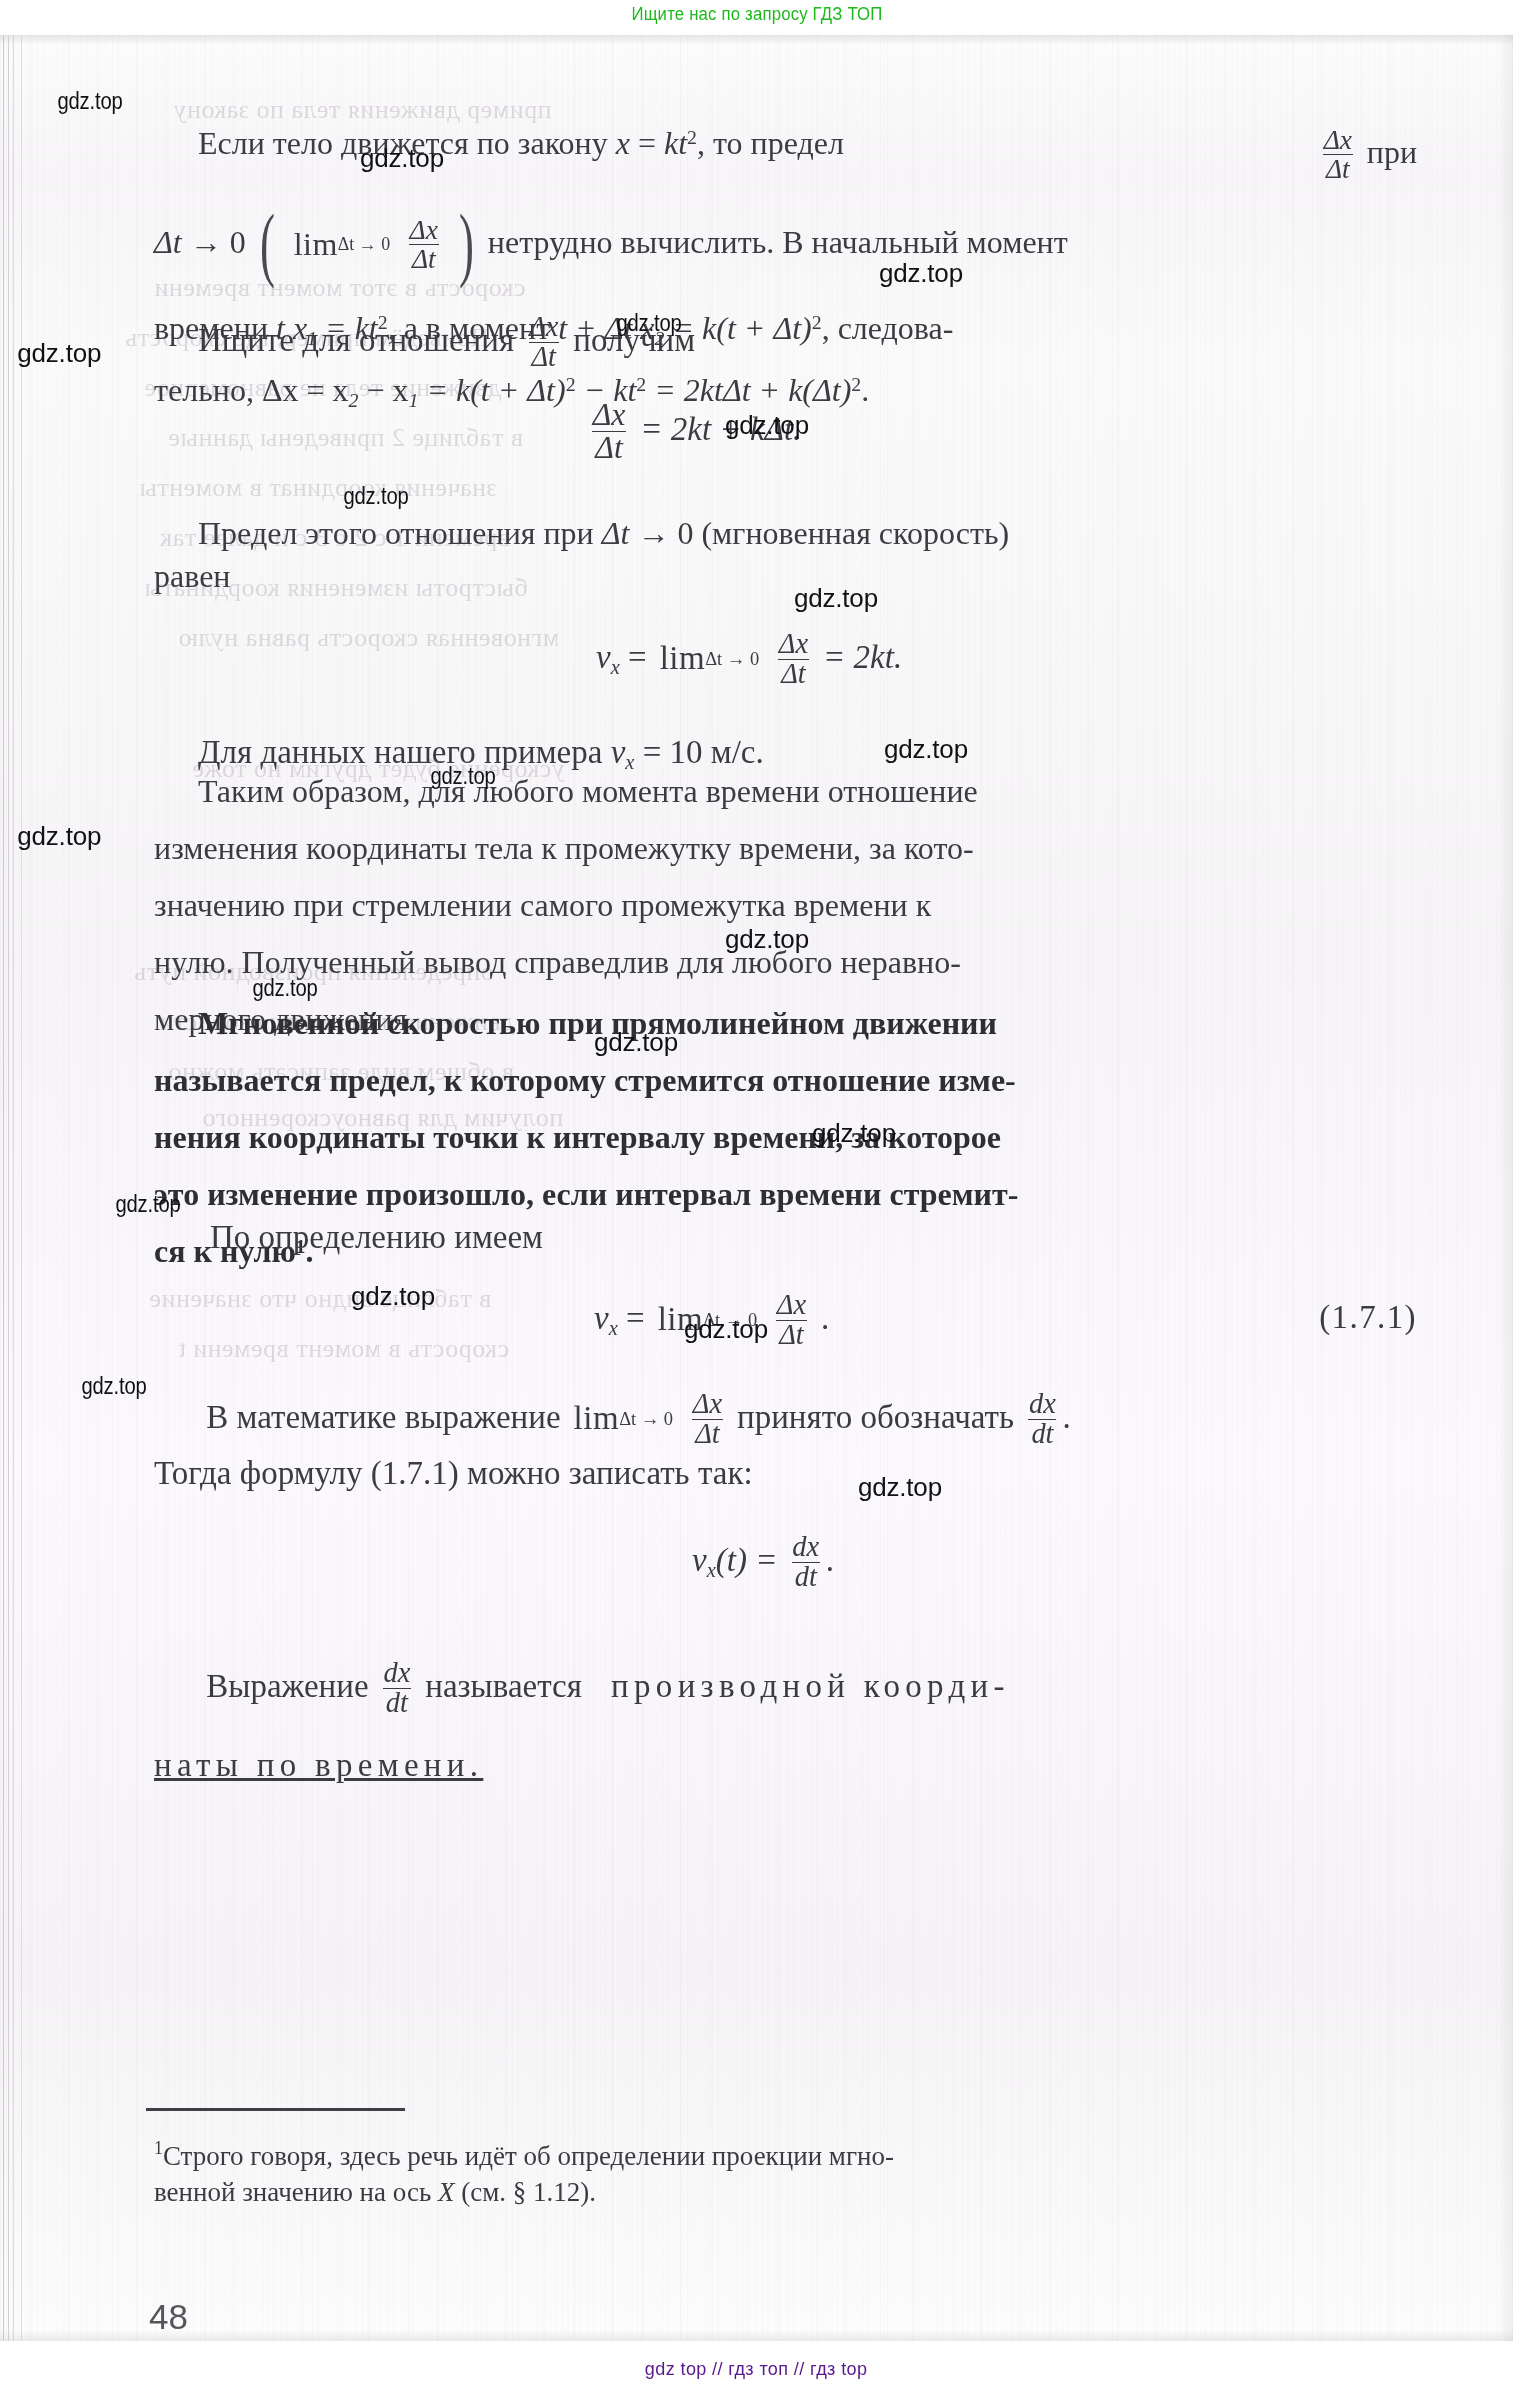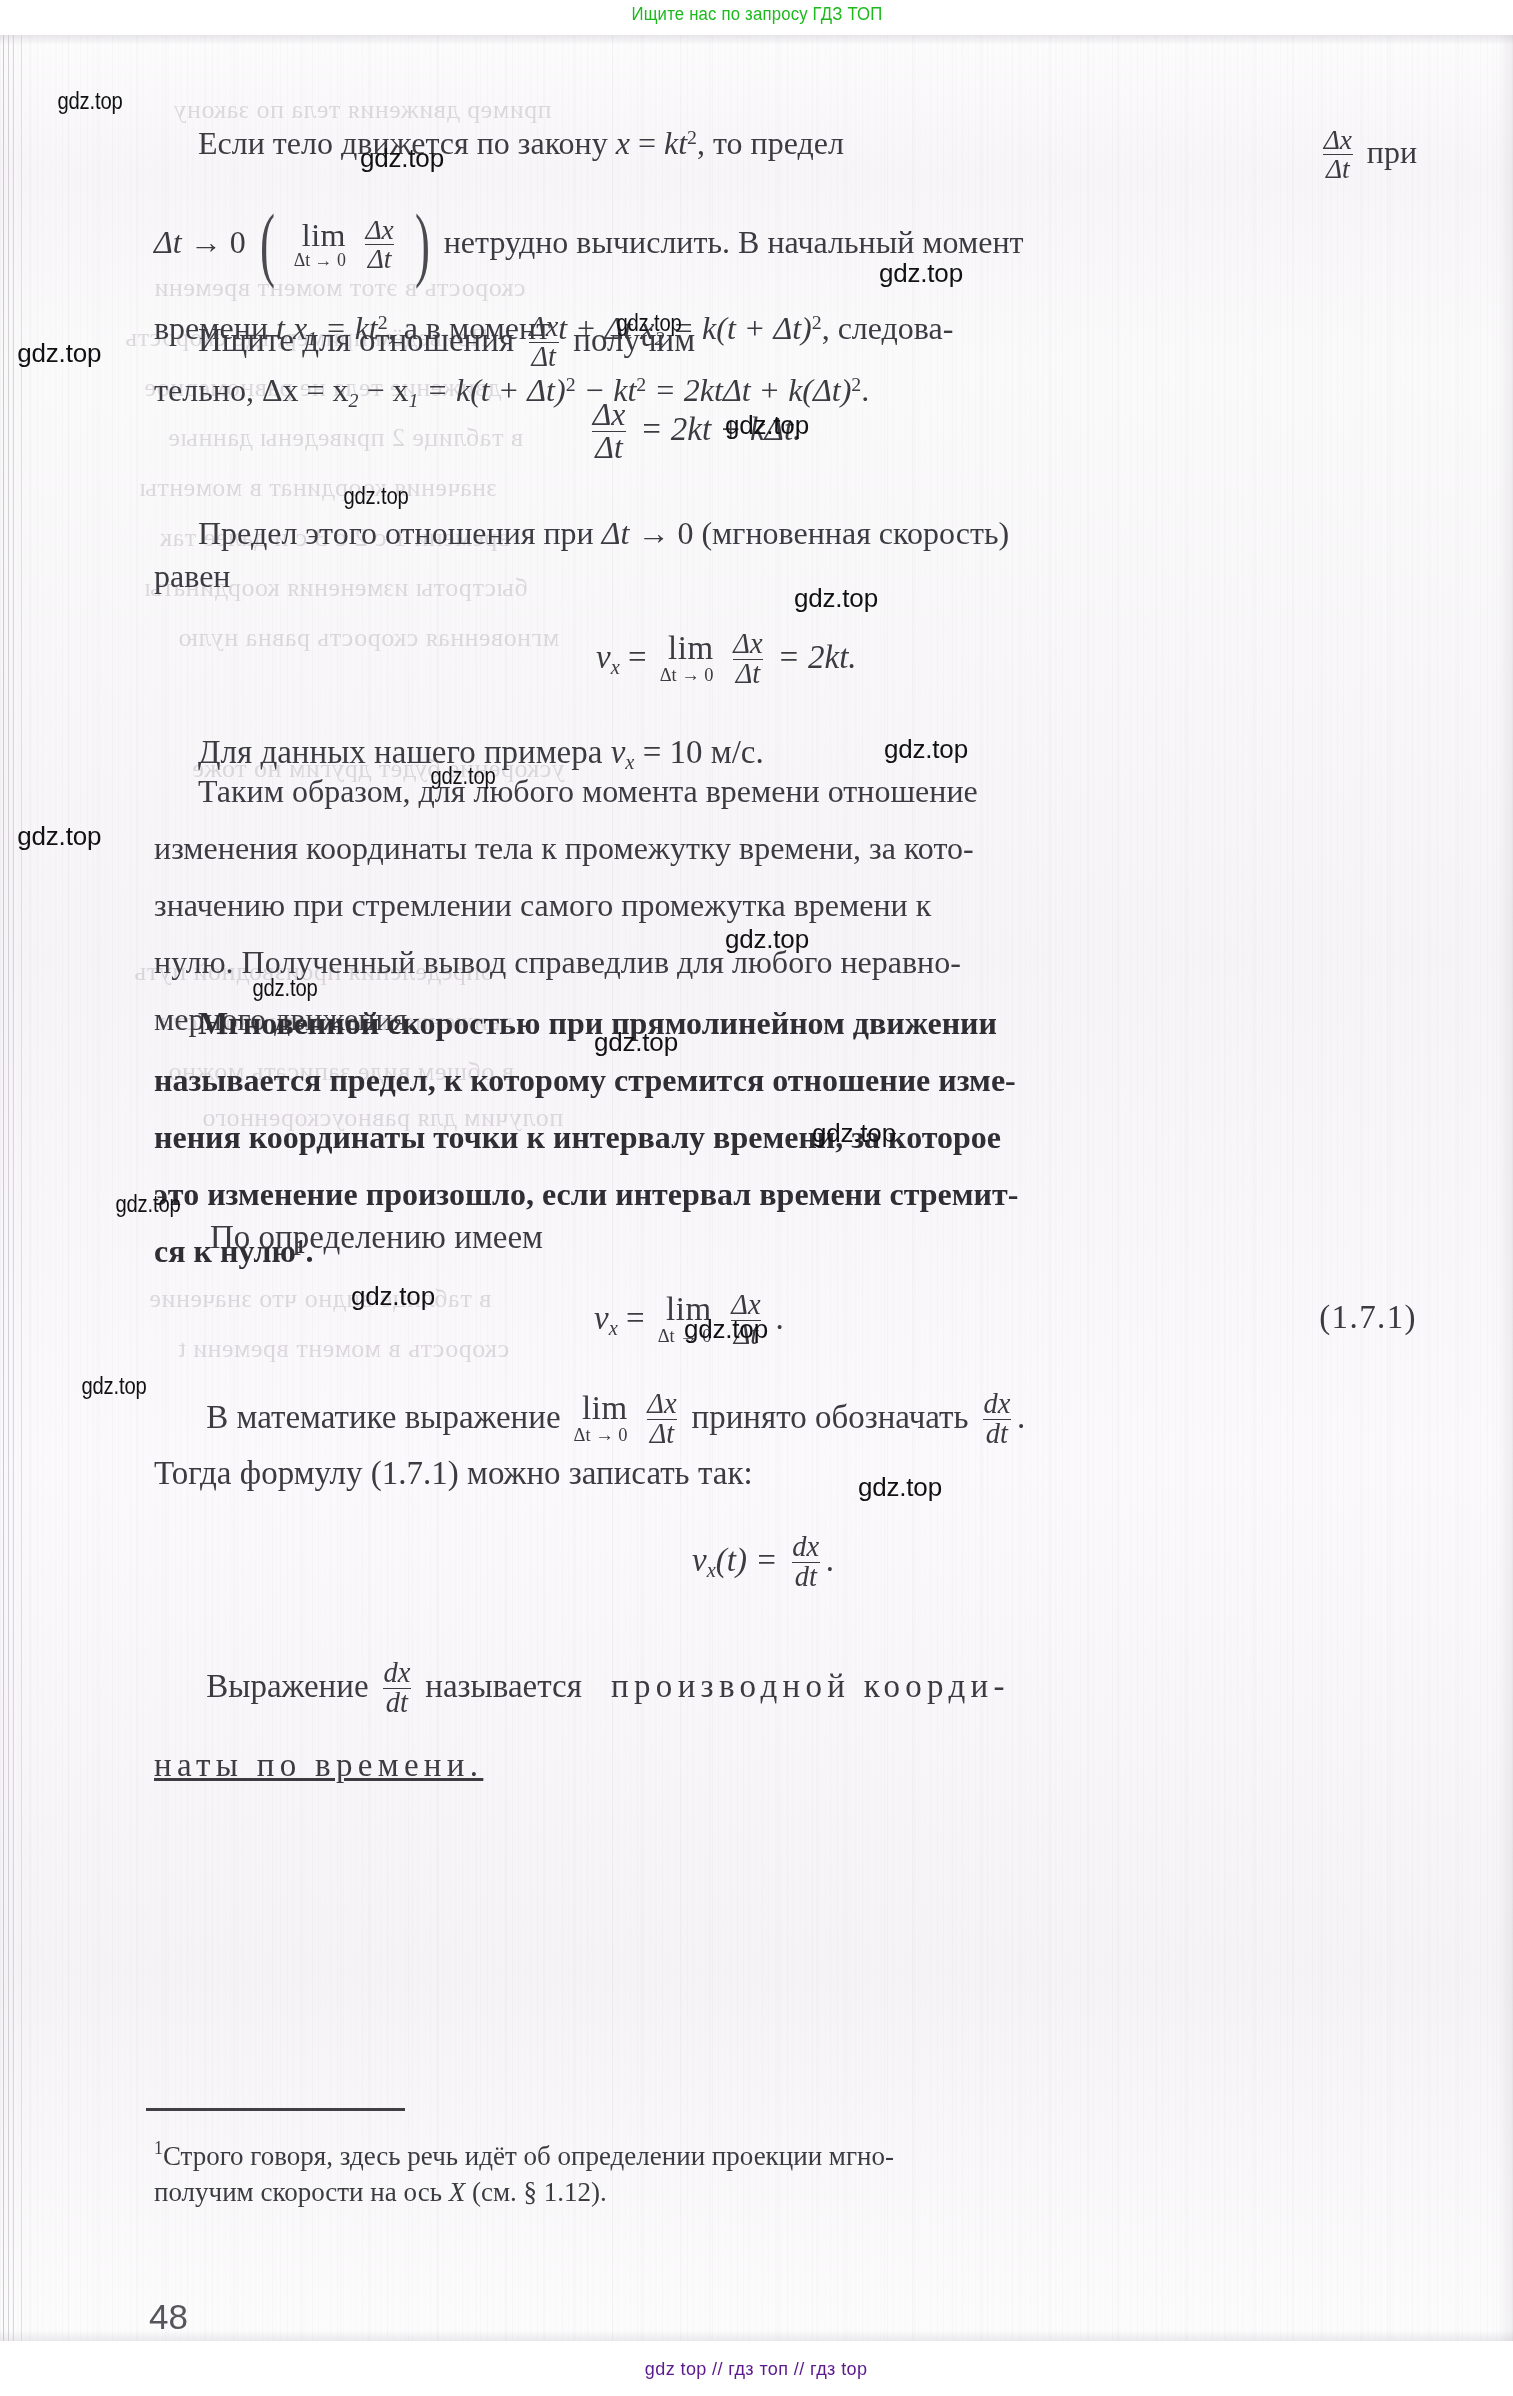--- a/index.html
+++ b/index.html
@@ -157,22 +157,22 @@
     line-height: 1.02;
     margin: 0 3.8px;
     font-size: 0.86em;
     position: relative;
     top: -1px;
   }
   .frac .num { padding: 0 2.9px; font-style: italic; }
   .frac .den { padding: 0 2.9px; font-style: italic; border-top: 1.9px solid #3b3b41; }
   .lim {
     display: inline-flex;
-    flex-direction: column;
-    align-items: flex-end;
+    flex-direction: row;
+    align-items: center;
     vertical-align: middle;
     line-height: 1.0;
     margin: 0 4.8px;
     position: relative;
     top: -1.9px;
   }
   .lim .op  { font-style: normal; letter-spacing: 0.5px; }
   .lim .und { font-size: 0.56em; font-style: normal; white-space: nowrap; margin-top: 1px;}
   .bigparen {
     display: inline-block;
@@ -512,21 +512,21 @@
       <span>называется</span>
       <span class="spaced" style="margin-left:21px;">производной коорди-</span>
     </div>
     <div class="display" style="left:154px; top:1712px;text-decoration:underline;">
       <span class="spaced">наты по времени.</span>
     </div>
 
     <div class="fn-rule" style="top:2073px;"></div>
     <div class="footnote" style="top:2102px;">
       <span class="marker">1</span><span>Строго говоря, здесь речь идёт об определении проекции мгно-</span><br>
-      <span>получим скорости на ось</span>
+      <span>венной значению на ось</span>
       <span class="mi">X</span>
       <span>(см. § 1.12).</span>
     </div>
 
     <div class="page-number" style="top:2238px;">
       <span>48</span>
     </div>
 
     <div id="watermark-layer">
         <span class="wm sm" style="left: 53px; top: 53px;">gdz.top</span>

